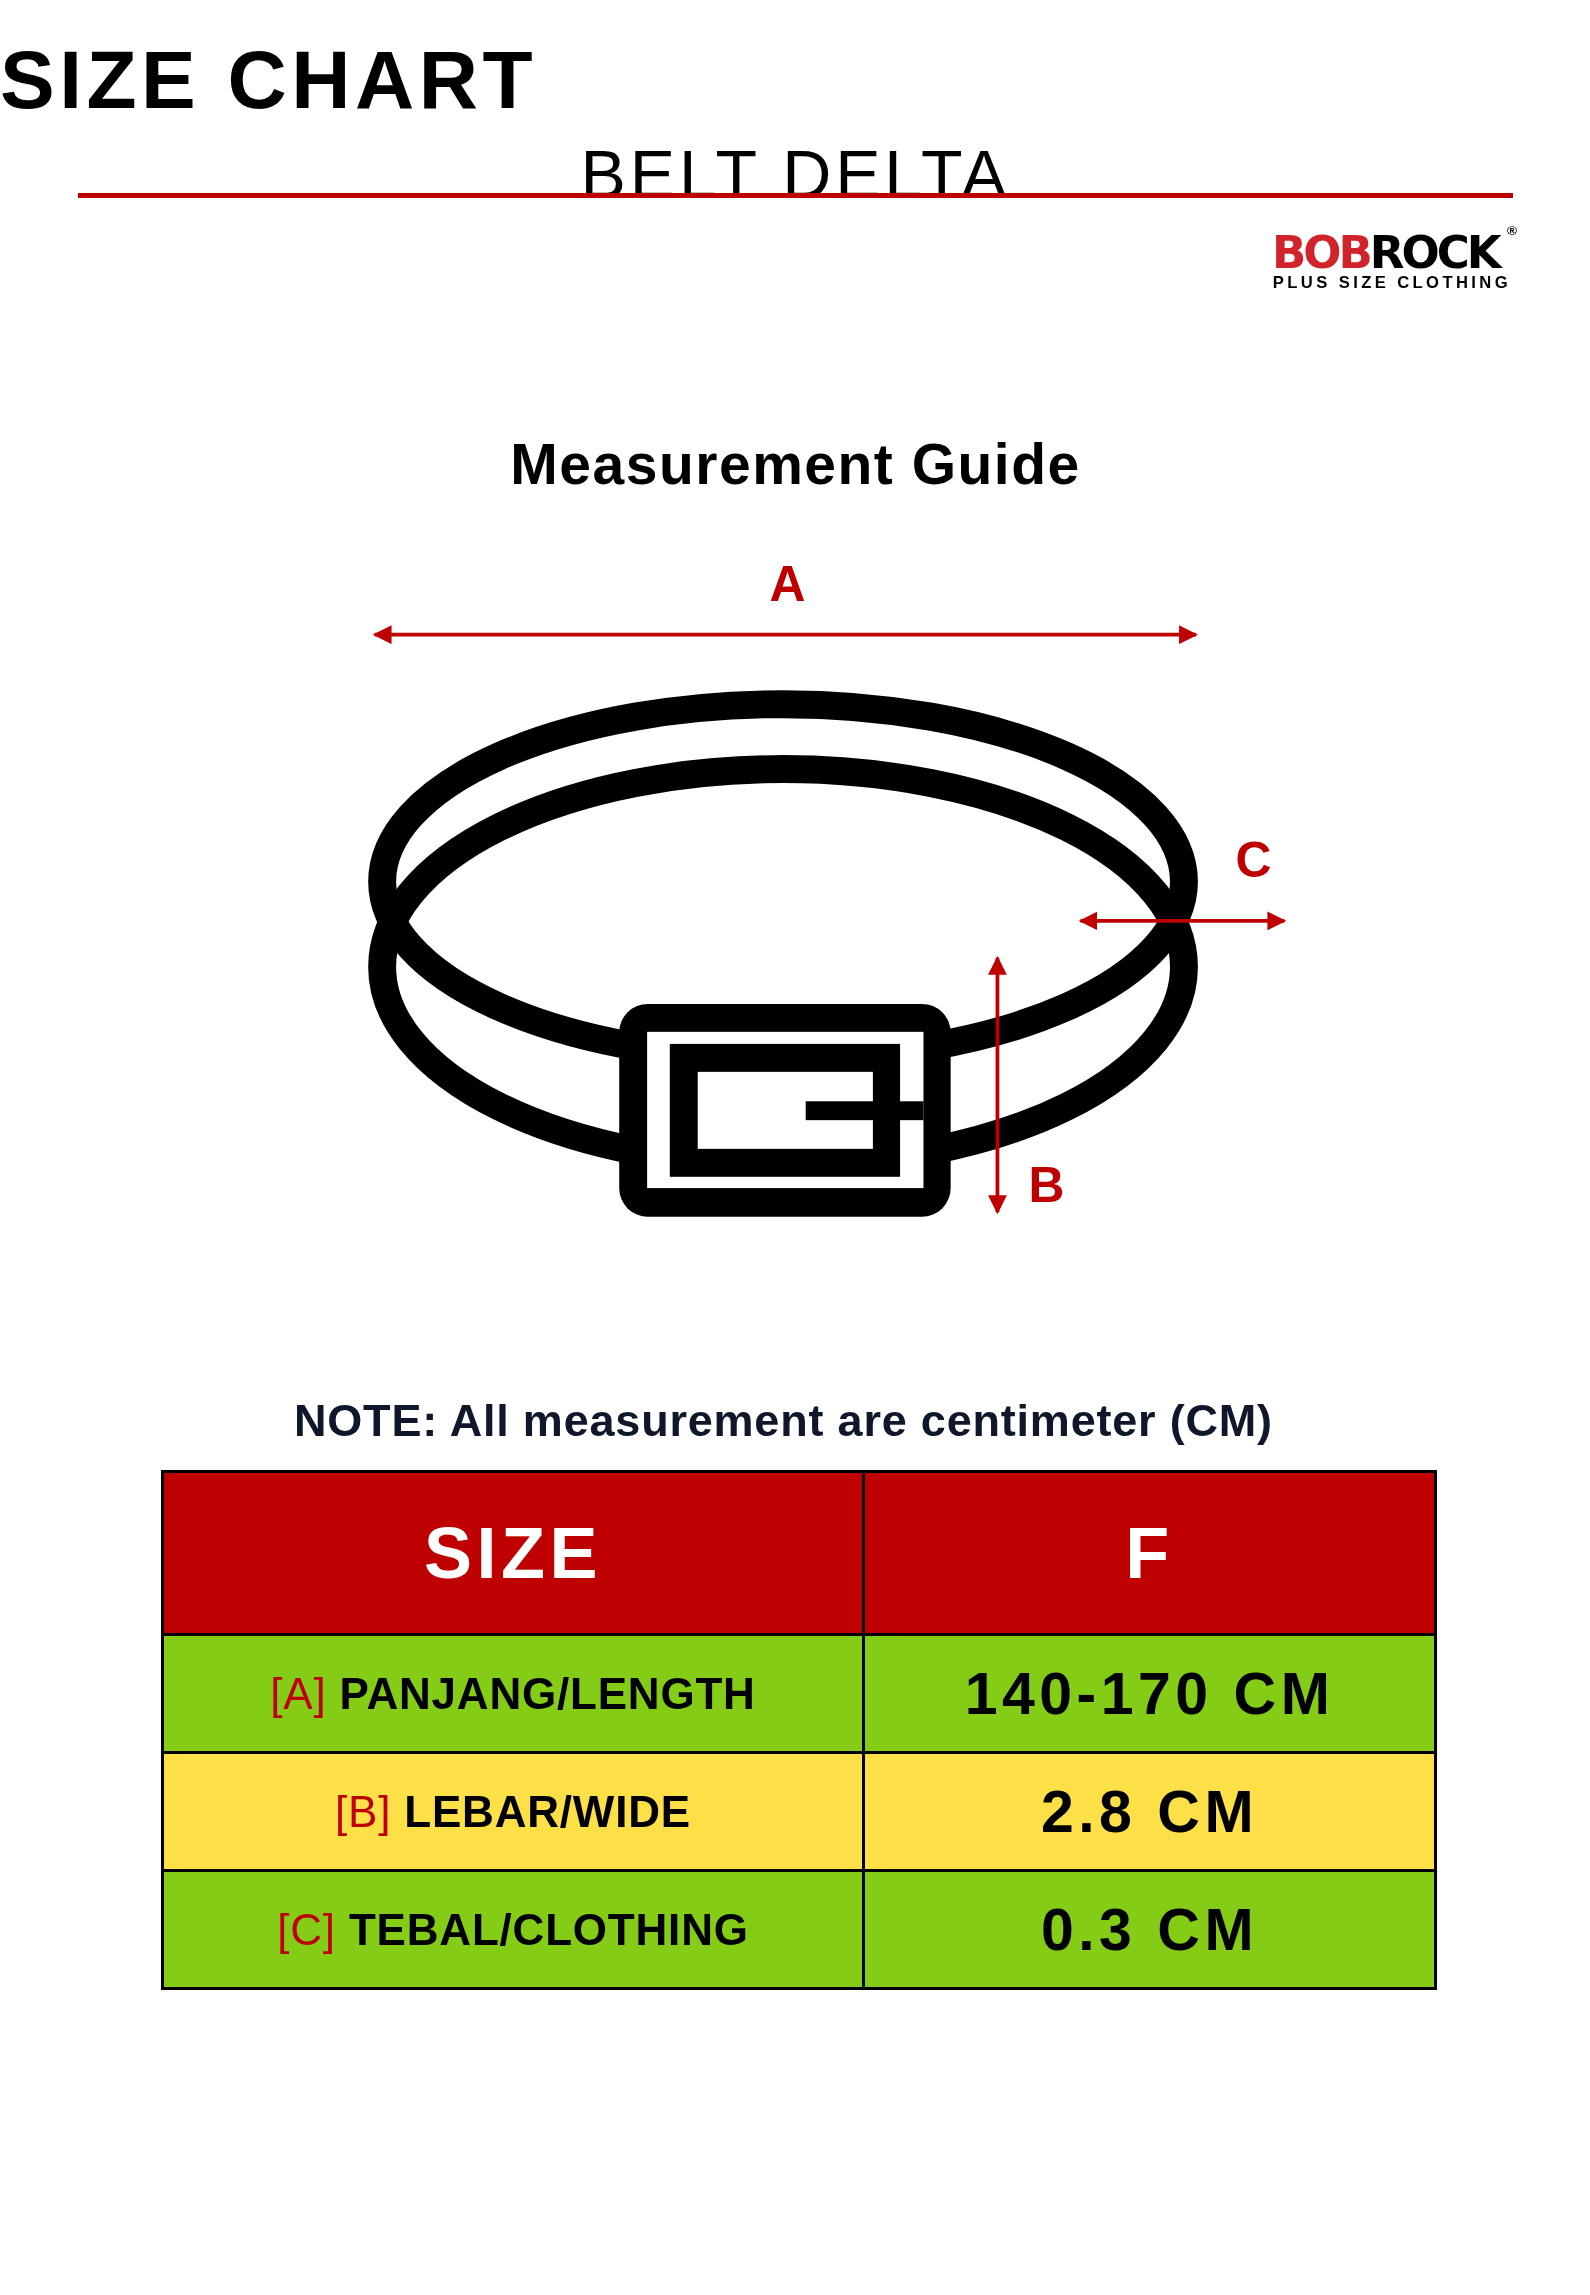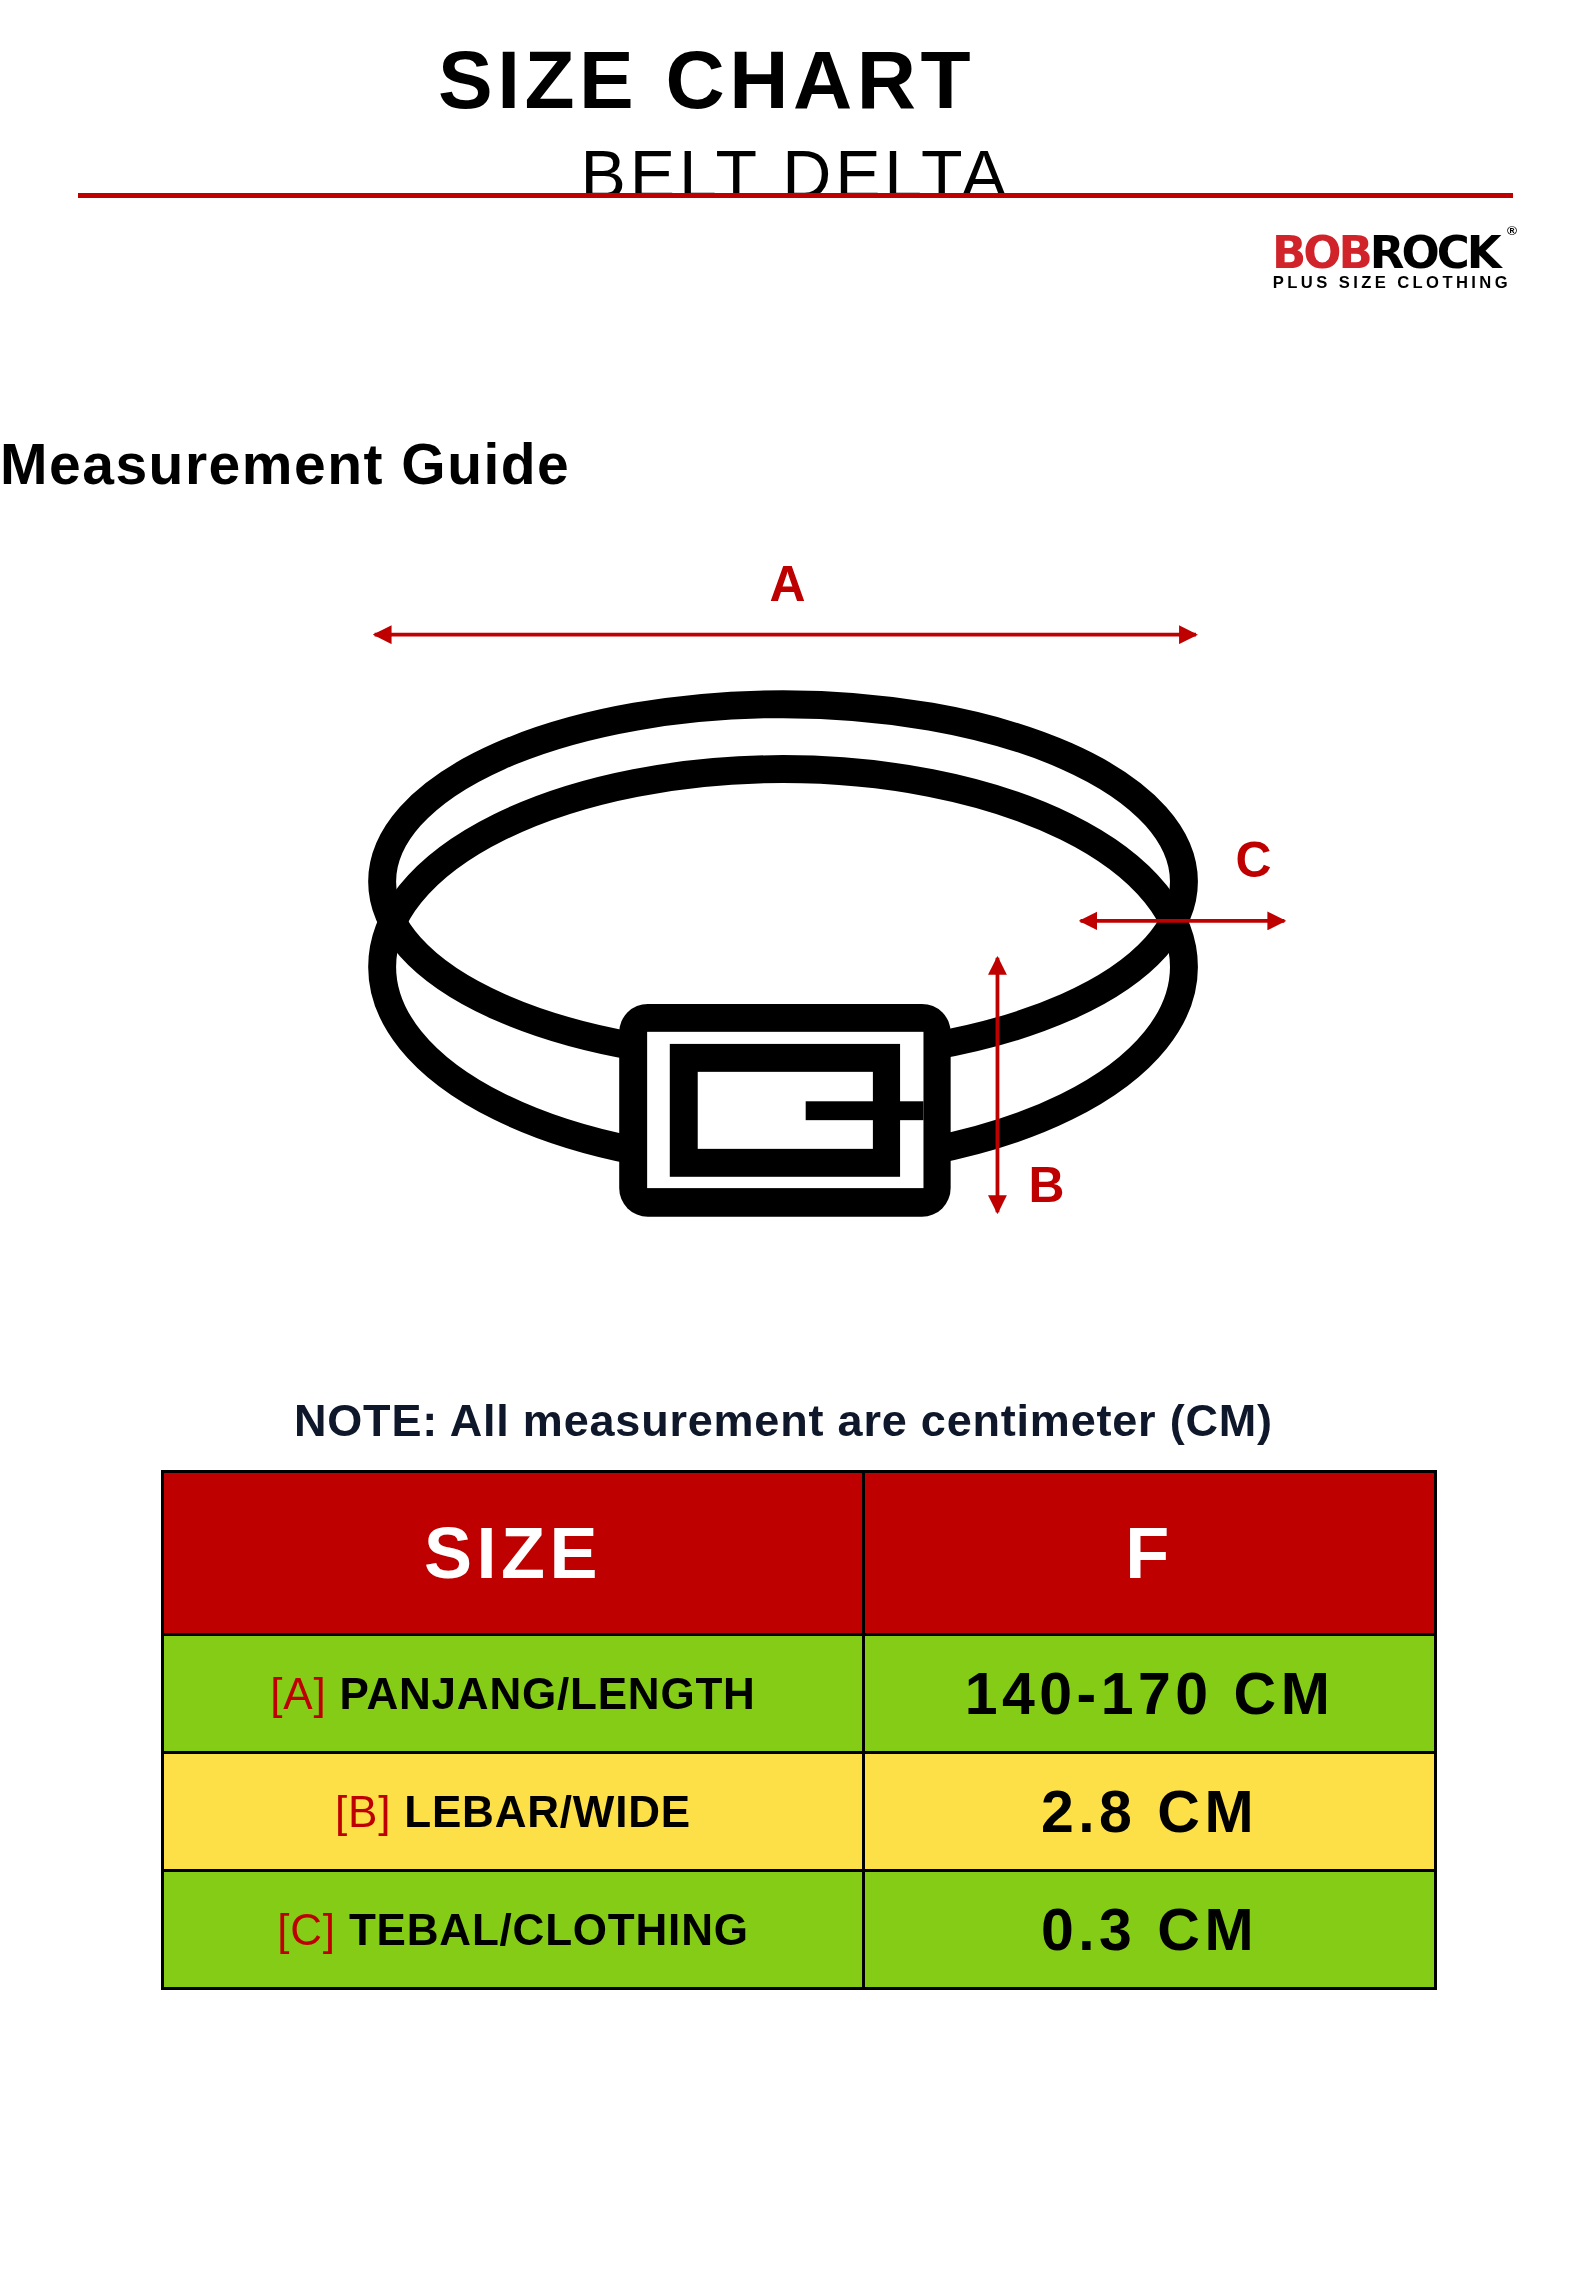--- a/index.html
+++ b/index.html
@@ -1,27 +1,27 @@
 <!DOCTYPE html>
 <html style="font-size:12px"><head>
 <meta charset="utf-8">
 <style>
   html, body { margin: 0; padding: 0; background: #ffffff; }
   body { width: 1591px; height: 2295px; position: relative; overflow: hidden; font-family: "Liberation Sans", sans-serif; color: #000; }
   .abs { position: absolute; }
-  .title { left: 0; width: 1413px; text-align: center; top: 39px; font-size: 82px; font-weight: bold; letter-spacing: 4.5px; line-height: 1; }
+  .title { left: 0; width: 1413px; text-align: left; top: 39px; font-size: 82px; font-weight: bold; letter-spacing: 4.5px; line-height: 1; }
   .subtitle { left: 0; width: 1591px; text-align: center; top: 140px; font-size: 68px; font-weight: normal; letter-spacing: 3.8px; line-height: 1; }
   .rule { left: 78px; top: 193px; width: 1435px; height: 4.5px; background: #bf0000; }
   .logo { left: 1272px; top: 224px; width: 245px; height: 69px; }
   .logo-main { position: absolute; left: 0; top: 6px; font-size: 45px; font-weight: 900; letter-spacing: -3px; line-height: 1; font-family: "DejaVu Sans", sans-serif; }
   .logo-bob { color: #d0232a; }
   .logo-rock { color: #000; }
   .logo-reg { position: absolute; right: 0; top: -1.5px; font-size: 13.6px; font-weight: bold; }
   .logo-sub { position: absolute; left: 0.8px; top: 51px; font-size: 16.6px; font-weight: bold; letter-spacing: 3.4px; line-height: 1; white-space: nowrap; }
-  .guide-title { left: 0; width: 1591px; text-align: left; top: 436px; font-size: 57px; font-weight: bold; letter-spacing: 1.5px; line-height: 1; }
+  .guide-title { left: 0; width: 1591px; text-align: center; top: 436px; font-size: 57px; font-weight: bold; letter-spacing: 1.5px; line-height: 1; }
   .diagram { left: 0; top: 529px; width: 1591px; height: 755px; }
   .dim-label { font-size: 66px; font-weight: bold; fill: #bf0000; font-family: "Liberation Sans", sans-serif; }
   .note { left: 294px; top: 1398px; font-size: 45px; color: #0f172a; font-weight: bold; white-space: nowrap; line-height: 1; letter-spacing: 0.8px; }
   .note .note-body { font-weight: bold; }
   .size-table { left: 161px; top: 1470px; width: 1273px; border-collapse: collapse; table-layout: fixed; }
   .size-table td, .size-table th { border: 3px solid #000; padding: 0; text-align: center; vertical-align: middle; }
   .size-table th { background: #bf0000; color: #fff; height: 160px; font-size: 72px; font-weight: bold; letter-spacing: 4.5px; text-align: center; }
   .size-table tr.row td { height: 115px; }
   .size-table tr.shade td { background: #84cc16; }
   .size-table tr.plain td { background: #fde047; }

